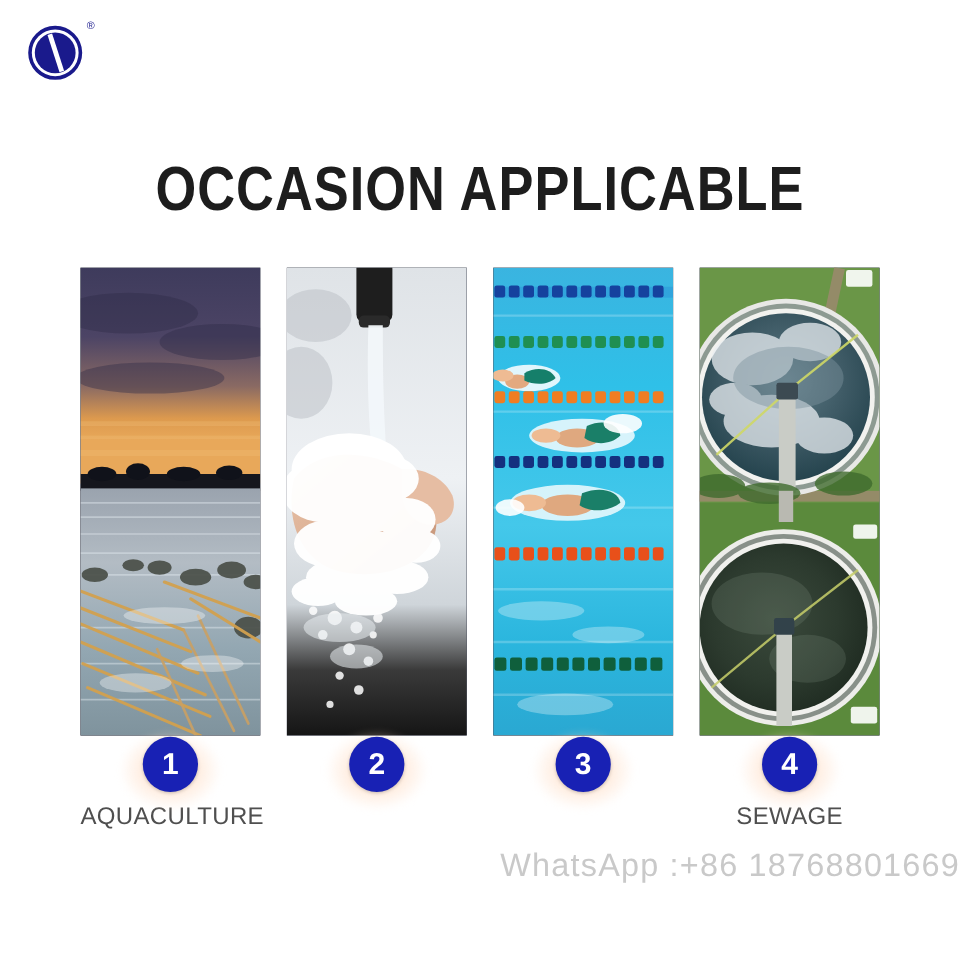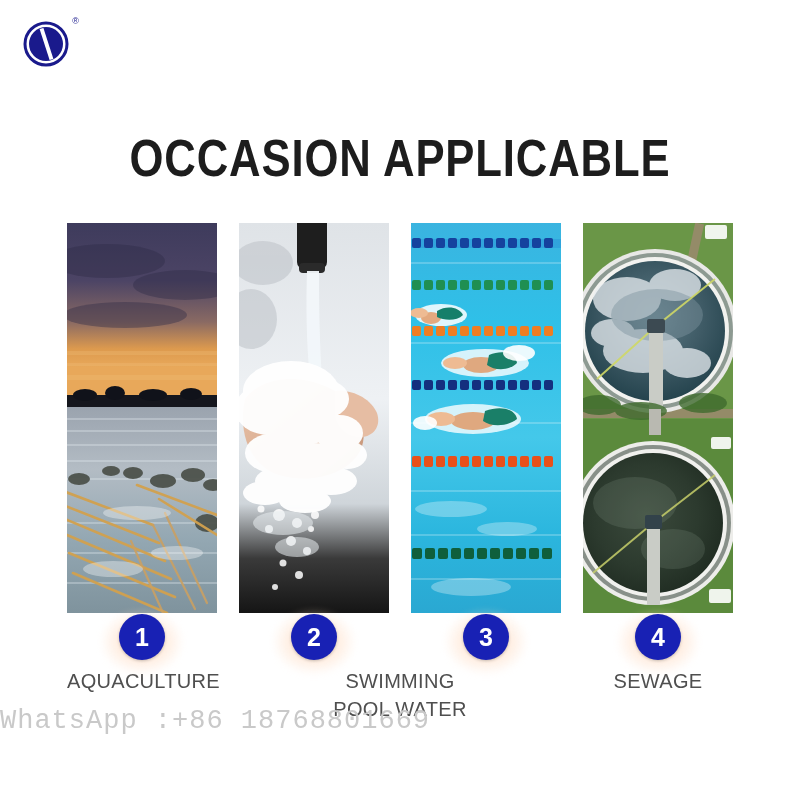--- a/index.html
+++ b/index.html
@@ -80,22 +80,22 @@
     width:150px; text-align:center;
     font-family:"Liberation Sans Narrow","Liberation Sans", sans-serif;
     font-size:20px; color:#4f4f4f; letter-spacing:0.3px;
     line-height:1.38; text-transform:uppercase;
   }
   .caption .l2 { display:block; }
 
   
   .watermark {
     position:absolute; left:0; right:0; top:706px;
-    text-align:left;
-    font-family:Liberation Mono, monospace;
+    text-align:right;
+    font-family:Liberation Sans, sans-serif;
     font-size:27px; color:#c9c9c9; letter-spacing:1px;
     white-space:nowrap; pointer-events:none; z-index:6;
   }
 </style>
 </head>
 <body>
 
 <div class="page">
 
   <div class="brand">
@@ -495,23 +495,19 @@
     </div>
 
   </div>
 
   <div class="captions">
     <div class="caption">
       <span>AQUACULTURE</span>
       <span class="l2"></span>
     </div>
     <div class="caption">
-      <span>SWIMMING</span>
-      <span class="l2">POOL WATER</span>
-    </div>
-    <div class="caption">
       <span>SEWAGE</span>
     </div>
   </div>
 
   <div class="watermark">WhatsApp :+86 18768801669</div>
 
 </div>
 
 </body></html>

